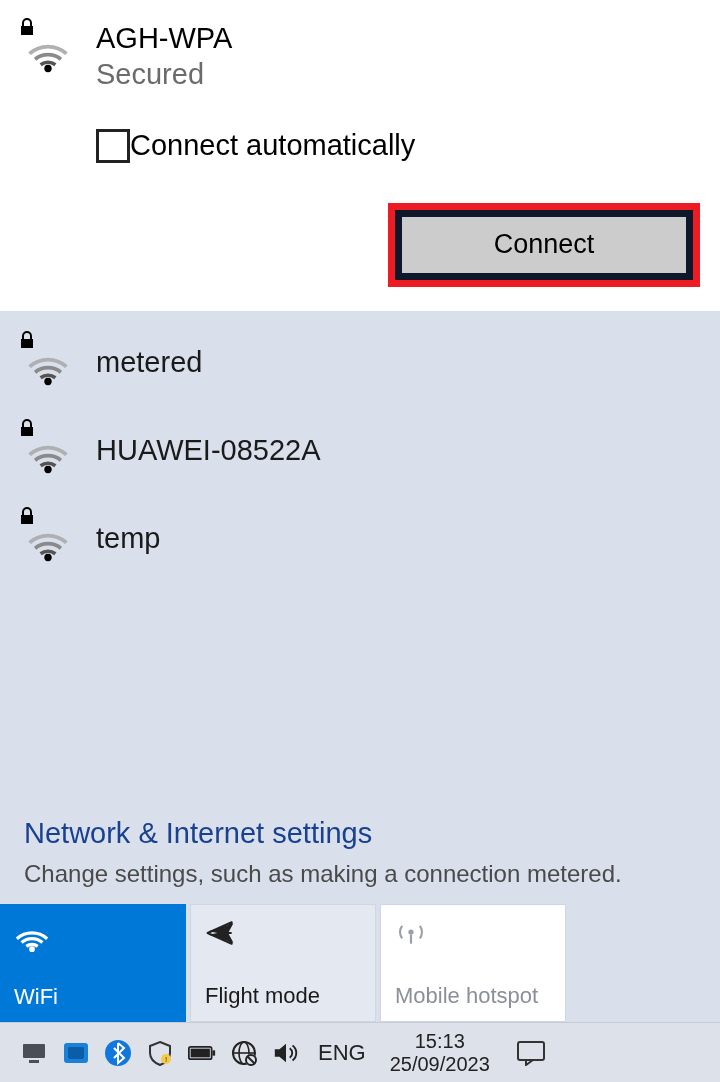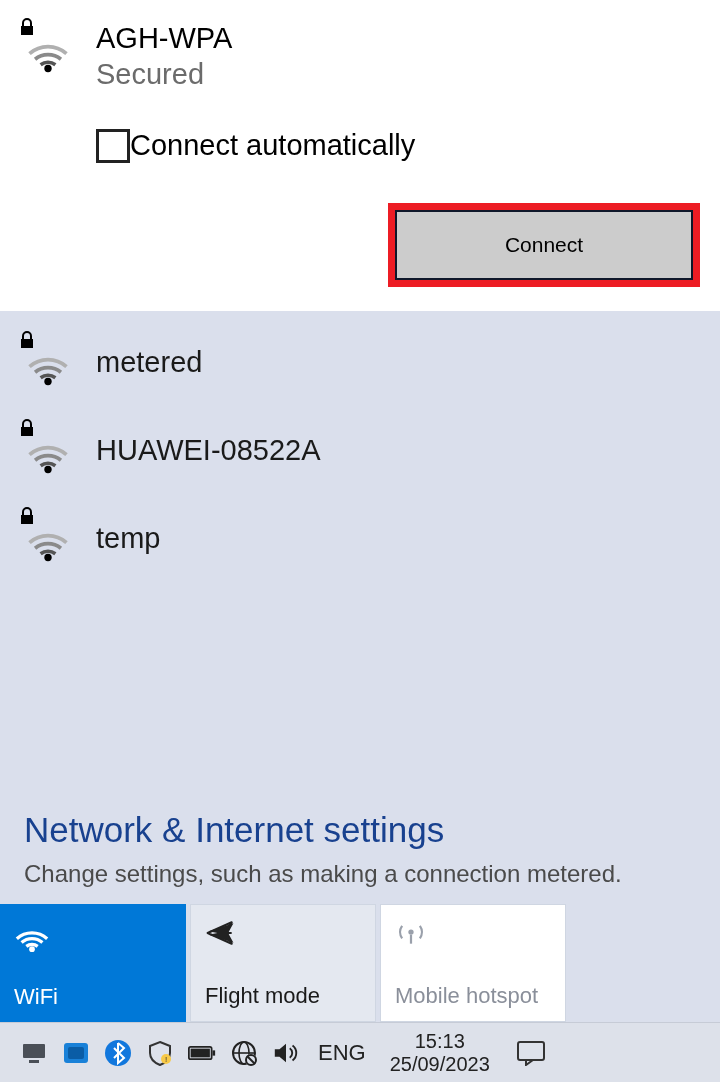--- a/index.html
+++ b/index.html
@@ -67,22 +67,22 @@
     margin-top: 40px;
   }
   .connect-btn-wrap {
     border: 7px solid #ed1c24;
     padding: 0;
   }
   .connect-btn {
     width: 298px;
     height: 70px;
     background: #cccccc;
-    border: 2px solid #0f172a;
-    font-size: 21px;
+    border: 7px solid #0f172a;
+    font-size: 27px;
     color: #000;
     display: flex;
     align-items: center;
     justify-content: center;
     cursor: pointer;
   }
   .network-list {
     padding: 8px 0 10px 0;
   }
   .network-item {
@@ -90,21 +90,21 @@
     align-items: center;
     gap: 24px;
     padding: 20px 24px 20px 24px;
     font-size: 29px;
     color: #1a1a1a;
     cursor: default;
   }
   .network-item .wifi-icon { margin-top: 0; }
   .settings-link {
     padding: 18px 24px 6px 24px;
-    font-size: 35px;
+    font-size: 29px;
     color: #18418f;
     cursor: pointer;
   }
   .settings-desc {
     padding: 4px 24px 16px 24px;
     font-size: 24px;
     color: #4a4a4a;
   }
   .tiles {
     display: flex;

